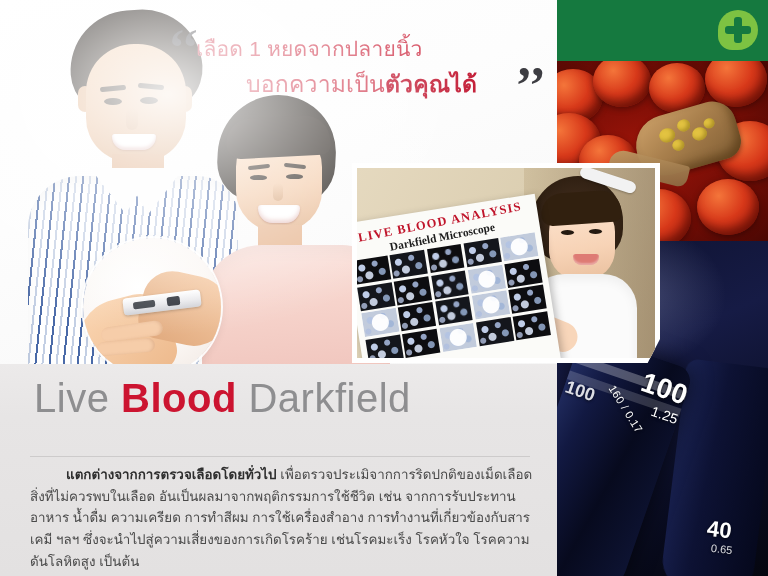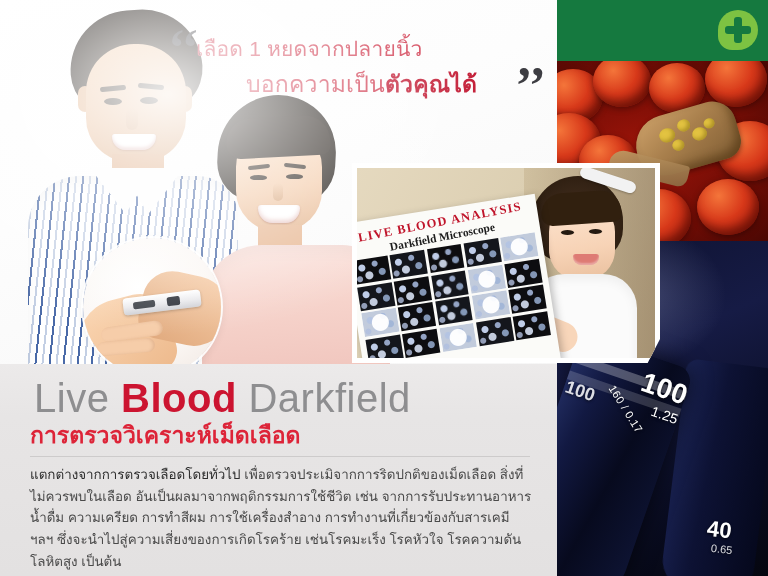--- a/index.html
+++ b/index.html
@@ -338,21 +338,21 @@
   .heading .bold{color:#cc1430;font-weight:700;text-align:center;}
   .subhead{
     position:absolute;left:30px;top:60px;font-size:23px;color:#dd2438;
     font-weight:700;white-space:nowrap;line-height:1;
   }
   .rule{position:absolute;left:30px;top:92px;width:500px;height:1px;background:#cdcbcb;}
   .body{
     position:absolute;left:30px;top:100px;width:506px;
     font-size:13.4px;line-height:1.62;color:#4a4a4a;text-align:left;
   }
-  .body b{color:#2e2e2e;font-weight:400;}
+  .body b{color:#2e2e2e;font-weight:700;margin-left:36px;}
 </style>
 </head>
 <body>
 
 <div class="poster">
 
   <div class="hero">
 
     <div class="man">
       <div class="hair"></div>
@@ -492,21 +492,20 @@
       </div>
     </div>
   </div>
 
   <div class="panel">
     <div class="heading">
       <span>Live</span>
       <span class="bold">Blood</span>
       <span>Darkfield</span>
     </div>
-    <div class="subhead">การตรวจวิเคราะห์เม็ดเลือด</div>
     <div class="rule"></div>
     <div class="body">
       <b>แตกต่างจากการตรวจเลือดโดยทั่วไป</b>
       <span>เพื่อตรวจประเมิจากการริดปกติของเม็ดเลือด สิ่งที่ไม่ควรพบในเลือด อันเป็นผลมาจากพฤติกรรมการใช้ชีวิต เช่น จากการรับประทานอาหาร น้ำดื่ม ความเครียด การทำสีผม การใช้เครื่องสำอาง การทำงานที่เกี่ยวข้องกับสารเคมี ฯลฯ ซึ่งจะนำไปสู่ความเสี่ยงของการเกิดโรคร้าย เช่นโรคมะเร็ง โรคหัวใจ โรคความดันโลหิตสูง เป็นต้น</span>
     </div>
   </div>
 
 </div>
 
 </body></html>

